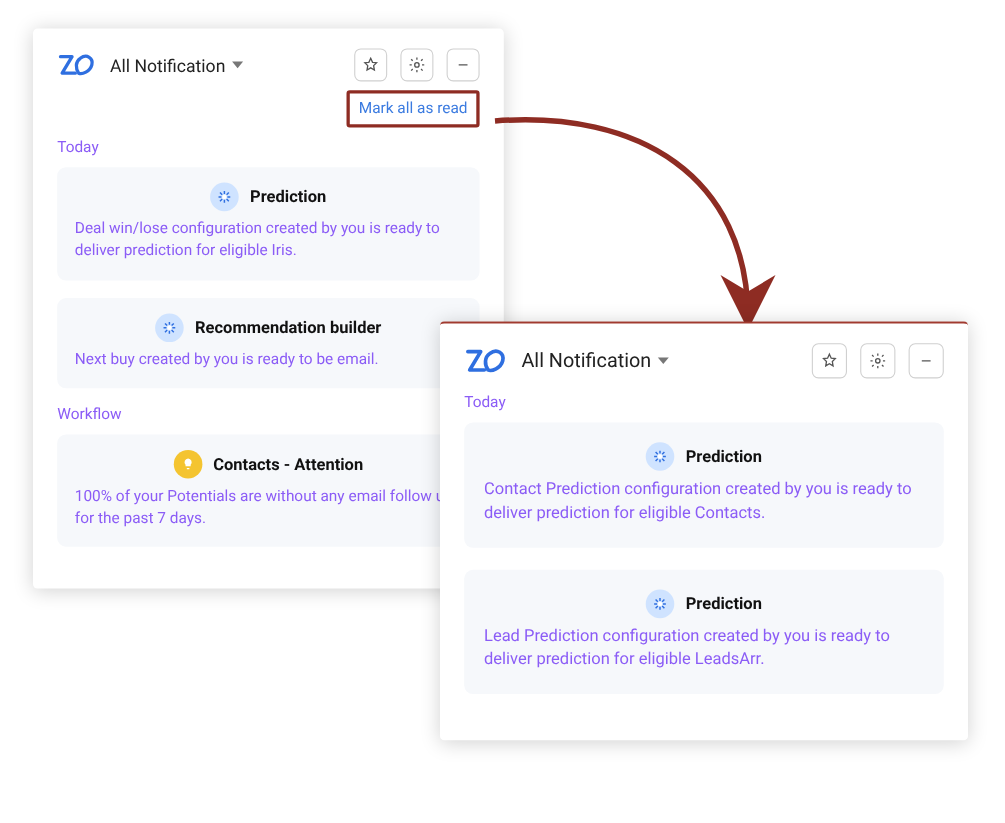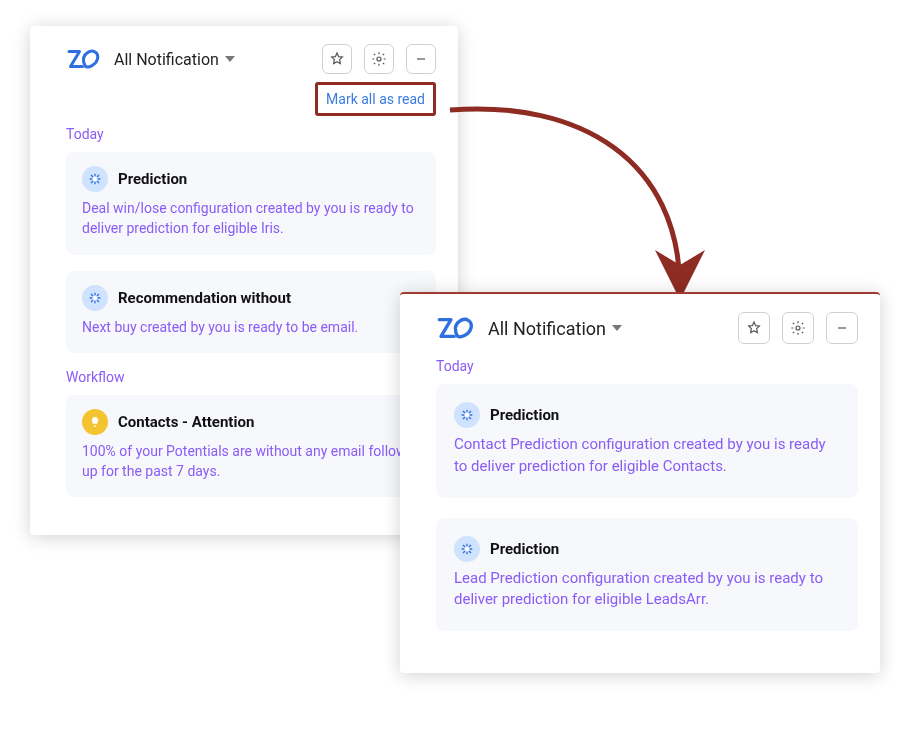--- a/index.html
+++ b/index.html
@@ -2,21 +2,21 @@
 <html><head>
   <meta charset="utf-8">
   <style>
     * { margin: 0; padding: 0; box-sizing: border-box; font-family: -apple-system, BlinkMacSystemFont, "Segoe UI", Roboto, sans-serif; }
     body { width: 914px; height: 748px; background: #fff; position: relative; }
     .panel {
       position: absolute;
       background: #fff;
       border-radius: 4px;
       box-shadow: 0 2px 18px rgba(0,0,0,0.18);
-      padding: 18px 22px 22px 36px;
+      padding: 18px 22px 22px 22px;
     }
     .panel-left { left: 30px; top: 26px; width: 428px; }
     .panel-right { left: 400px; top: 292px; width: 480px; border-top: 2px solid #a13a2f; }
     .hdr { display: flex; align-items: center; gap: 12px; margin-bottom: 8px; }
     .hdr-spacer { flex: 1; }
     .logo { width: 36px; height: 28px; color: #2f6fe0; }
     .dd { font-size: 16px; color: #222; display: flex; align-items: center; gap: 6px; cursor: pointer; }
     .dd .caret { width: 0; height: 0; border-left: 5px solid transparent; border-right: 5px solid transparent; border-top: 6px solid #777; }
     .iconbtn {
       width: 30px; height: 30px; border: 1px solid #d0d0d0; border-radius: 6px;
@@ -26,21 +26,21 @@
     .iconbtn svg { width: 16px; height: 16px; stroke: #555; fill: none; stroke-width: 1.8; }
     .link-row { display: flex; justify-content: flex-end; margin: 2px 0 6px 0; }
     .mark-read {
       color: #3b7be0; font-size: 14px; text-decoration: none; padding: 6px 8px; cursor: pointer;
       border: 3px solid #8e2c23; border-radius: 3px;
     }
     .group-label { color: #8b5cf6; font-size: 14px; margin: 10px 0 10px 0; }
     .card {
       background: #f6f8fb; border-radius: 8px; padding: 14px 16px 16px 16px; margin-bottom: 16px;
     }
-    .card-head { display: flex; align-items: center; gap: 10px; margin-bottom: 6px; }
+    .card-head { display: flex; align-items: center; gap: 10px; margin-bottom: 6px; justify-content: center; }
     .card-title { font-weight: 700; font-size: 15px; color: #111; }
     .card-body { font-size: 14px; color: #8b5cf6; line-height: 1.45; }
     .badge {
       width: 26px; height: 26px; border-radius: 50%;
       display: inline-flex; align-items: center; justify-content: center;
     }
     .badge-blue { background: #cfe3ff; }
     .badge-blue svg { width: 16px; height: 16px; stroke: #2f6fe0; fill: #2f6fe0; }
     .badge-yellow { background: #f4c430; }
     .badge-yellow svg { width: 14px; height: 14px; stroke: #fff; fill: #fff; }
@@ -104,21 +104,21 @@
   </div>
 
   <div class="card">
     <div class="card-head">
       <span class="badge badge-blue">
         <svg viewBox="0 0 24 24">
             <circle cx="12" cy="12" r="3" fill="#fff" stroke="none"></circle>
             <path d="M12 4v4M12 16v4M4 12h4M16 12h4M6 6l3 3M15 15l3 3M6 18l3-3M15 9l3-3" stroke="#2f6fe0" stroke-width="2" fill="none"></path>
           </svg>
       </span>
-      <span class="card-title">Recommendation without</span>
+      <span class="card-title">Recommendation builder</span>
     </div>
     <div class="card-body">Next buy created by you is ready to be email.</div>
   </div>
 
   <div class="group-label">Workflow</div>
 
   <div class="card">
     <div class="card-head">
       <span class="badge badge-yellow">
         <svg viewBox="0 0 24 24">

